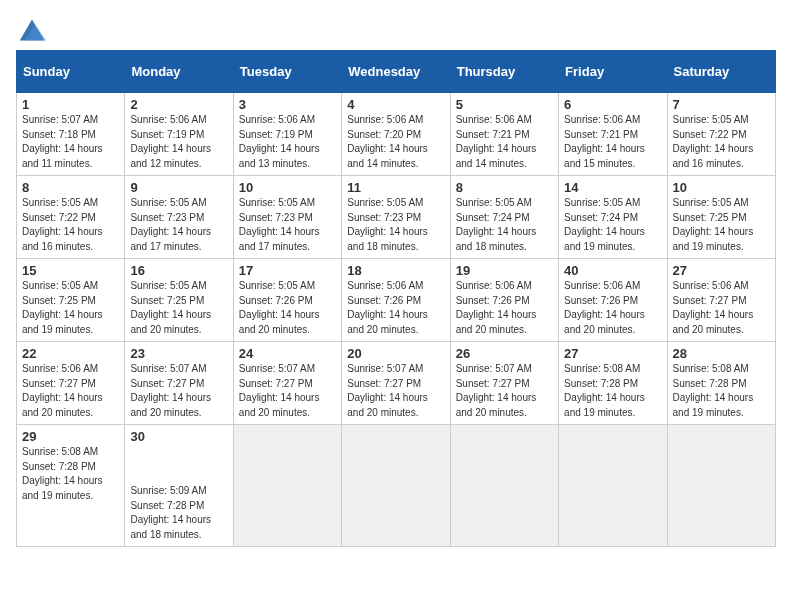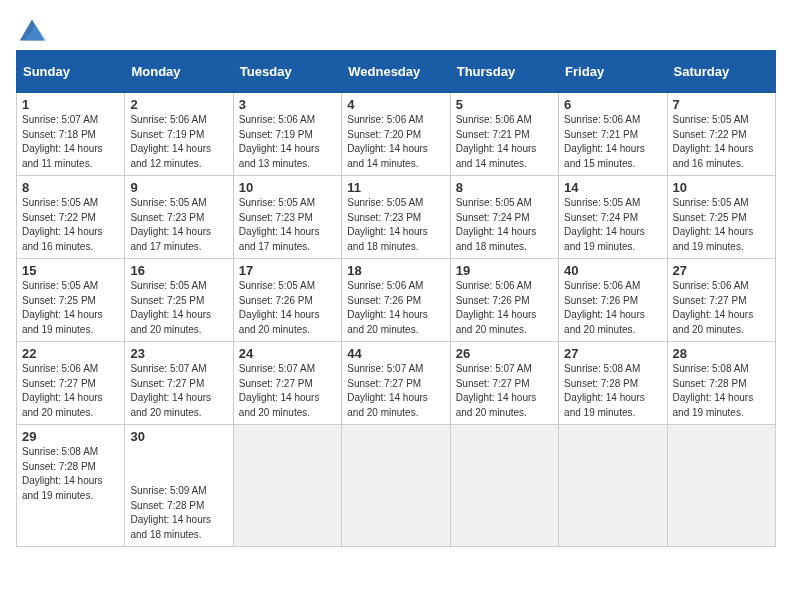--- a/index.html
+++ b/index.html
@@ -297,21 +297,21 @@
 and 20 minutes.</div>
         </td>
         <td>
           <span class="day-number">24</span>
           <div class="day-info" style="white-space: pre-line;">Sunrise: 5:07 AM
 Sunset: 7:27 PM
 Daylight: 14 hours
 and 20 minutes.</div>
         </td>
         <td>
-          <span class="day-number">44</span>
+          <span class="day-number">20</span>
           <div class="day-info" style="white-space: pre-line;">Sunrise: 5:07 AM
 Sunset: 7:27 PM
 Daylight: 14 hours
 and 20 minutes.</div>
         </td>
         <td>
           <span class="day-number">26</span>
           <div class="day-info" style="white-space: pre-line;">Sunrise: 5:07 AM
 Sunset: 7:27 PM
 Daylight: 14 hours

